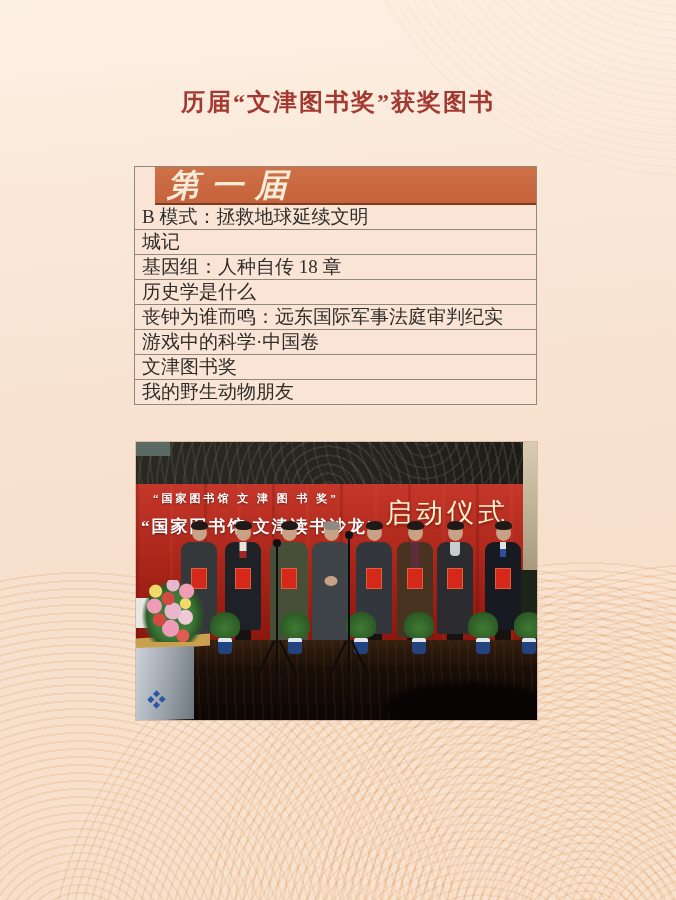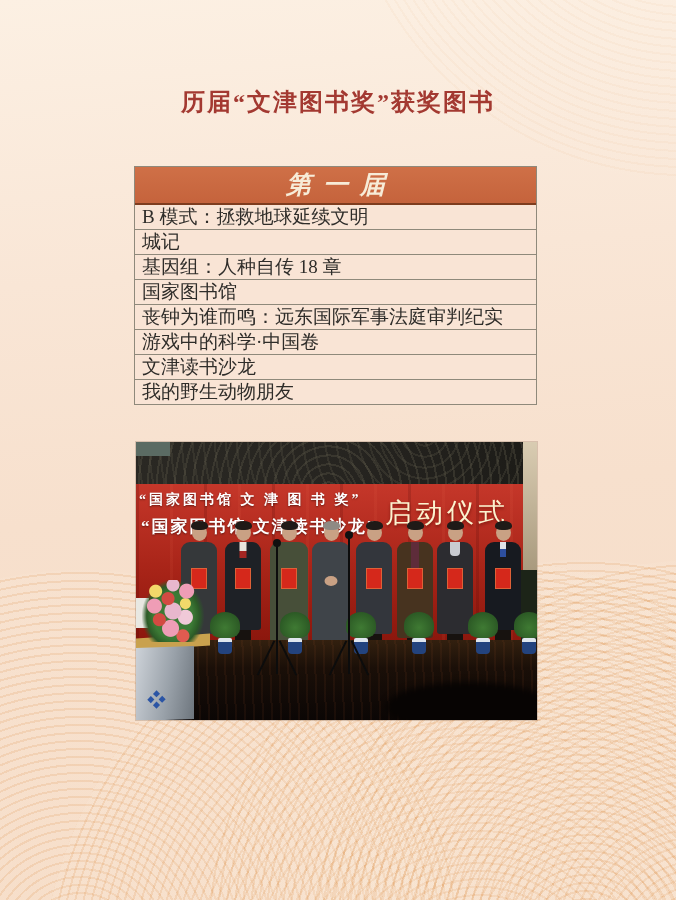--- a/index.html
+++ b/index.html
@@ -24,25 +24,26 @@
   .title{
     position:absolute;top:86px;left:0;width:100%;margin:0;text-align:center;
     font-size:24px;font-weight:bold;letter-spacing:2px;color:#a33931;
   }
   
   .award-table{
     position:absolute;left:134px;top:166px;width:403px;
     border:1px solid #8f897b;background:#f9e4d5;box-sizing:border-box;
   }
   .award-table-header{
-    height:36px;line-height:36px;text-align:center;
+    height:36px;line-height:36px;text-align:left;
     background:linear-gradient(180deg,#cf7047,#c5633c);
     border-bottom:2px solid #7e3c1e;
-    color:#f7ecd8;font-size:25px;font-style:italic;font-weight:bold;letter-spacing:12px;
+    color:#f7ecd8;font-size:32px;font-style:italic;font-weight:bold;letter-spacing:12px;
     text-indent:12px;
+    margin-left:20px;
   }
   .award-row{
     height:24px;line-height:24px;padding-left:7px;
     border-bottom:1px solid #8f897b;
     font-size:19px;color:#2f2d2a;white-space:nowrap;overflow:hidden;
   }
   .award-row:last-child{border-bottom:none;}
   
   .photo{
     position:absolute;left:136px;top:442px;width:401px;height:278px;
@@ -58,21 +59,21 @@
   .wall-slab{position:absolute;left:0;top:0;width:34px;height:14px;background:#5b6b63;}
   .backdrop{
     position:absolute;left:0;top:42px;width:387px;height:156px;
     background:
       repeating-linear-gradient(90deg, rgba(60,0,0,.16) 0 3px, transparent 3px 34px,
         rgba(255,130,95,.07) 34px 37px, transparent 37px 68px),
       linear-gradient(180deg,#c5372a 0%,#a82418 55%,#8c170d 100%);
   }
   .banner-line{position:absolute;color:#fff;font-weight:bold;white-space:nowrap;
     text-shadow:0 1px 2px rgba(0,0,0,.45);}
-  .banner-line.l1{left:3px;top:49px;font-size:14px;letter-spacing:3px;}
+  .banner-line.l1{left:17px;top:49px;font-size:11px;letter-spacing:3px;}
   .banner-line.l2{left:5px;top:73px;font-size:17px;letter-spacing:2px;}
   .banner-highlight{
     position:absolute;left:249px;top:53px;font-size:27px;font-weight:normal;
     letter-spacing:4px;color:#fcf3cf;text-shadow:0 2px 3px rgba(90,10,0,.6);white-space:nowrap;
   }
   .side-wall{position:absolute;right:0;top:0;width:14px;height:128px;
     background:linear-gradient(180deg,#d9ccb2,#a99a7e);}
   .corner-plant{position:absolute;right:0;top:128px;width:16px;height:72px;background:#1c2418;}
   
   .person{position:absolute;top:82px;width:44px;height:150px;}
@@ -165,24 +166,24 @@
     <div class="arc a5"></div>
   </div>
 
   <h1 class="title">历届“文津图书奖”获奖图书</h1>
 
   <div class="award-table">
     <div class="award-table-header">第一届</div>
     <div class="award-row">B 模式：拯救地球延续文明</div>
     <div class="award-row">城记</div>
     <div class="award-row">基因组：人种自传 18 章</div>
-    <div class="award-row">国家图书馆</div>
+    <div class="award-row">历史学是什么</div>
     <div class="award-row">丧钟为谁而鸣：远东国际军事法庭审判纪实</div>
     <div class="award-row">游戏中的科学·中国卷</div>
-    <div class="award-row">文津读书沙龙</div>
+    <div class="award-row">文津图书奖</div>
     <div class="award-row">我的野生动物朋友</div>
   </div>
 
   <div class="photo">
     <div class="photo-wall"></div>
     <div class="wall-slab"></div>
     <div class="backdrop"></div>
     <div class="side-wall"></div>
     <div class="corner-plant"></div>
 

